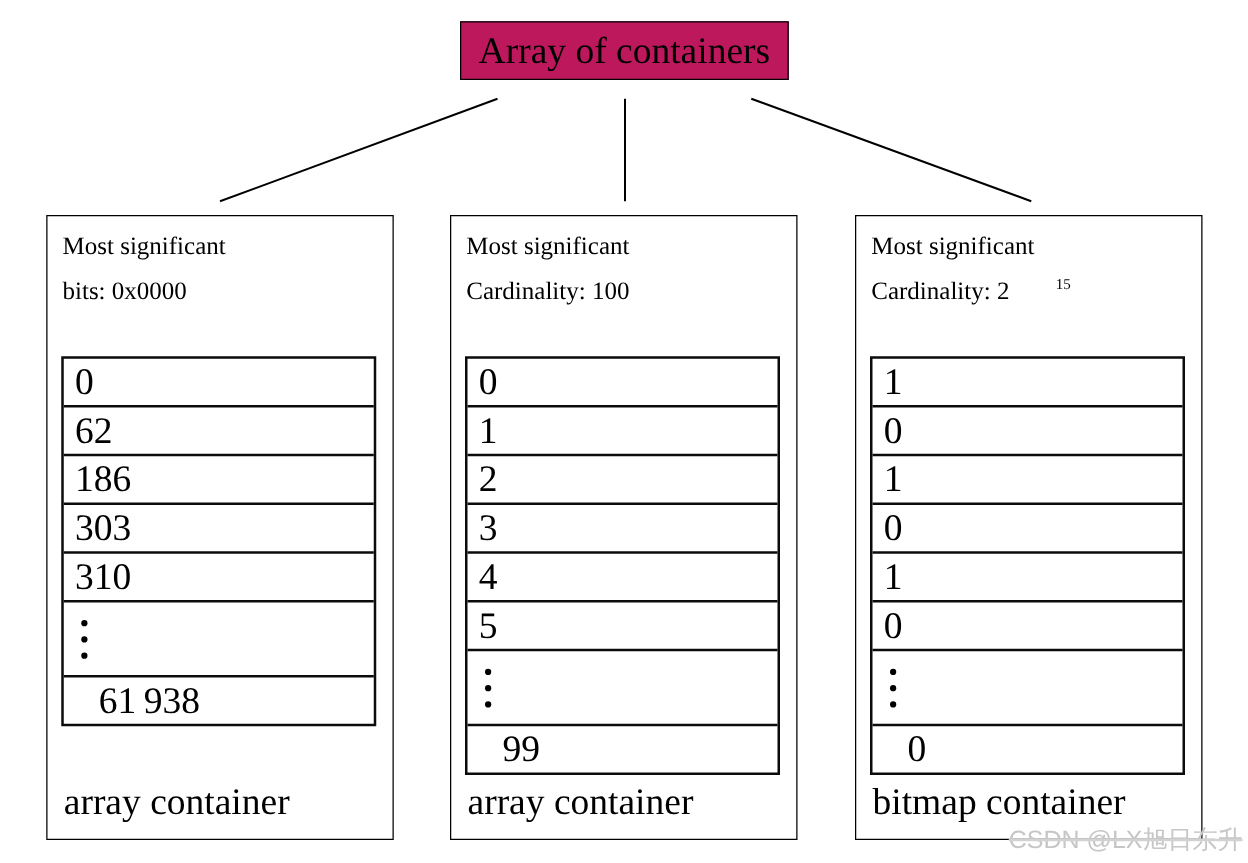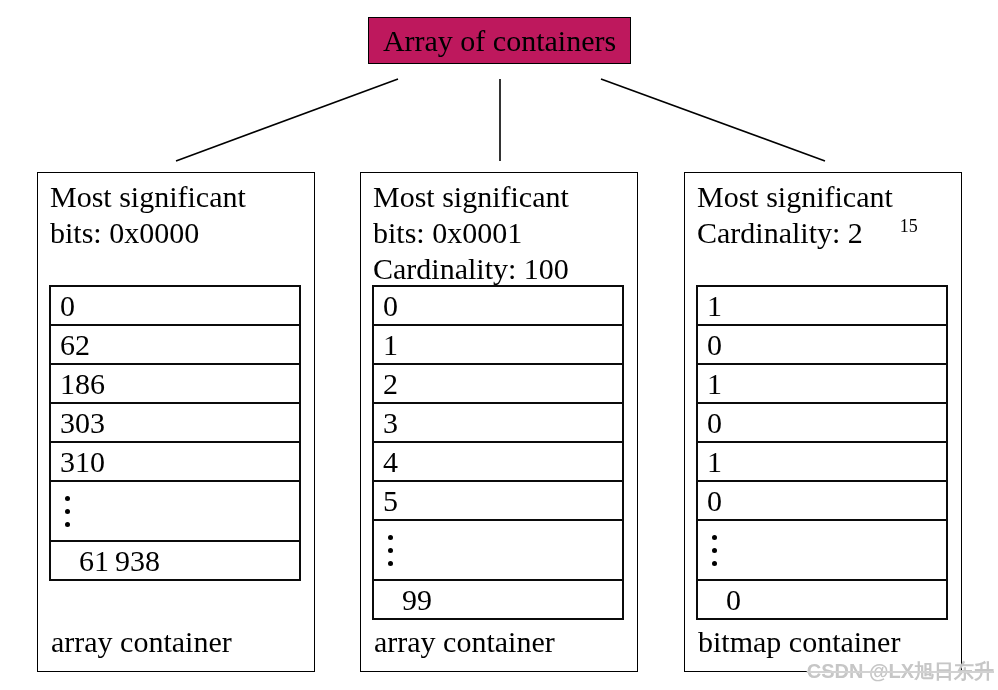--- a/index.html
+++ b/index.html
@@ -13,21 +13,21 @@
     position:absolute;left:368px;top:17px;width:263px;height:47px;
     border:1.5px solid #000;box-sizing:border-box;background:#be185d;
     display:flex;align-items:center;justify-content:center;
     font-size:30px;white-space:nowrap;
   }
   .container{
     position:absolute;top:172px;width:278px;height:500px;
     border:1.5px solid #000;box-sizing:border-box;background:#fff;
   }
   .c0{left:37px}.c1{left:360px}.c2{left:684px}
-  .hdr{padding:6px 0 0 12px;font-size:30px;line-height:36px;white-space:nowrap;}
+  .hdr{padding:6px 0 0 12px;font-size:20px;line-height:36px;white-space:nowrap;}
   .hdr sup{font-size:0.6em;vertical-align:super;line-height:0;margin-left:37px;}
   .table{
     position:absolute;left:11px;top:112px;width:252px;
     border:2px solid #0b0b0b;box-sizing:border-box;background:#fff;
   }
   .row{
     height:37px;border-bottom:2px solid #0b0b0b;
     font-size:30px;display:flex;align-items:center;
     padding-left:9px;white-space:nowrap;overflow:hidden;
   }
@@ -36,21 +36,20 @@
     height:58px;flex-direction:column;align-items:flex-start;
     justify-content:center;gap:8px;padding-left:14px;
   }
   .vdot{width:5px;height:5px;background:#000;border-radius:50%;display:block;}
   .clabel{position:absolute;left:13px;bottom:12px;font-size:30px;white-space:nowrap;}
   .watermark{
     position:absolute;right:4px;bottom:5px;font-size:20px;
     color:#c6c6c6;font-family:"Liberation Sans","DejaVu Sans",sans-serif;
     text-decoration:line-through;text-decoration-color:#d2d2d2;
     white-space:nowrap;
-    font-weight:bold;
   }
 </style>
 </head>
 <body>
 
 <div class="canvas">
 
   <svg class="connectors" viewBox="0 0 998 690" xmlns="http://www.w3.org/2000/svg">
     <line x1="398" y1="79" x2="176" y2="161" stroke="#000" stroke-width="1.6"></line>
     <line x1="500" y1="79" x2="500" y2="161" stroke="#000" stroke-width="1.6"></line>
@@ -90,21 +89,20 @@
         <div class="row">
           <span class="cellv">61 938</span>
         </div>
       </div>
     <div class="clabel">array container</div>
   </div>
 
   <div class="container c1">
     <div class="hdr">
       <div>Most significant</div>
-      <div>bits: 0x0001</div>
       <div><span>Cardinality: 100</span><sup></sup></div>
     </div>
     <div class="table">
         <div class="row">
           <span class="cellv">0</span>
         </div>
         <div class="row">
           <span class="cellv">1</span>
         </div>
         <div class="row">

